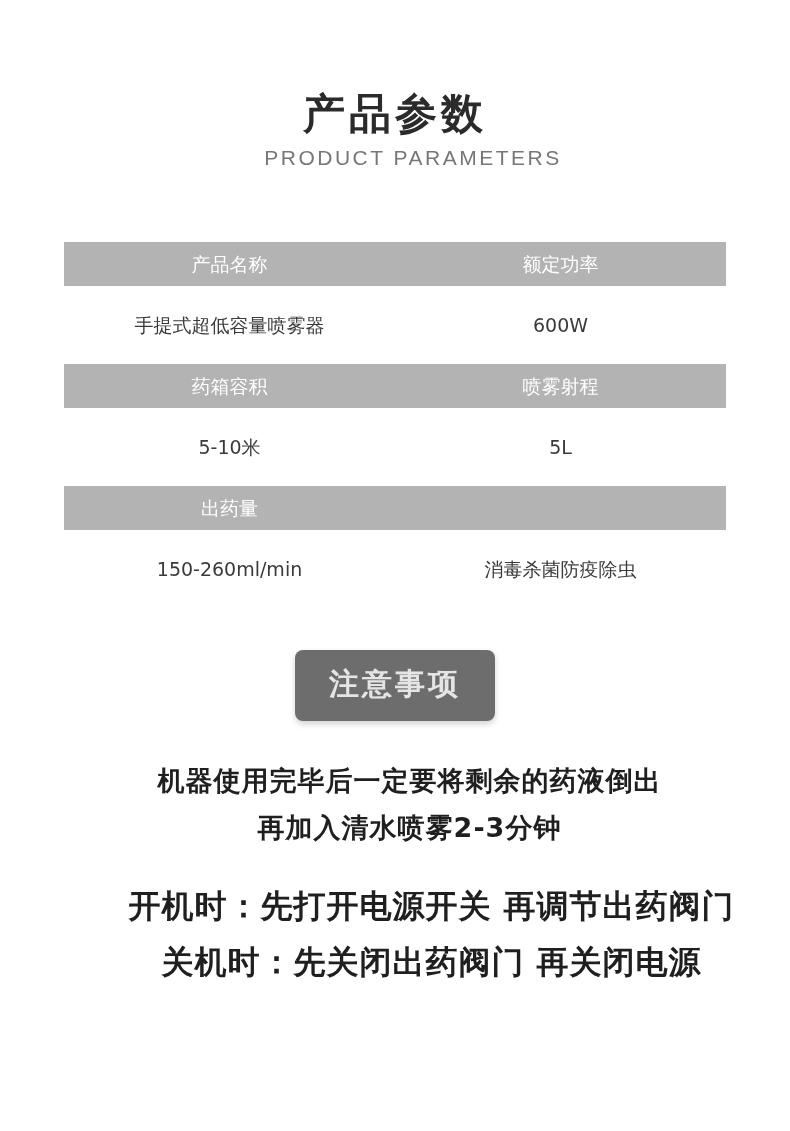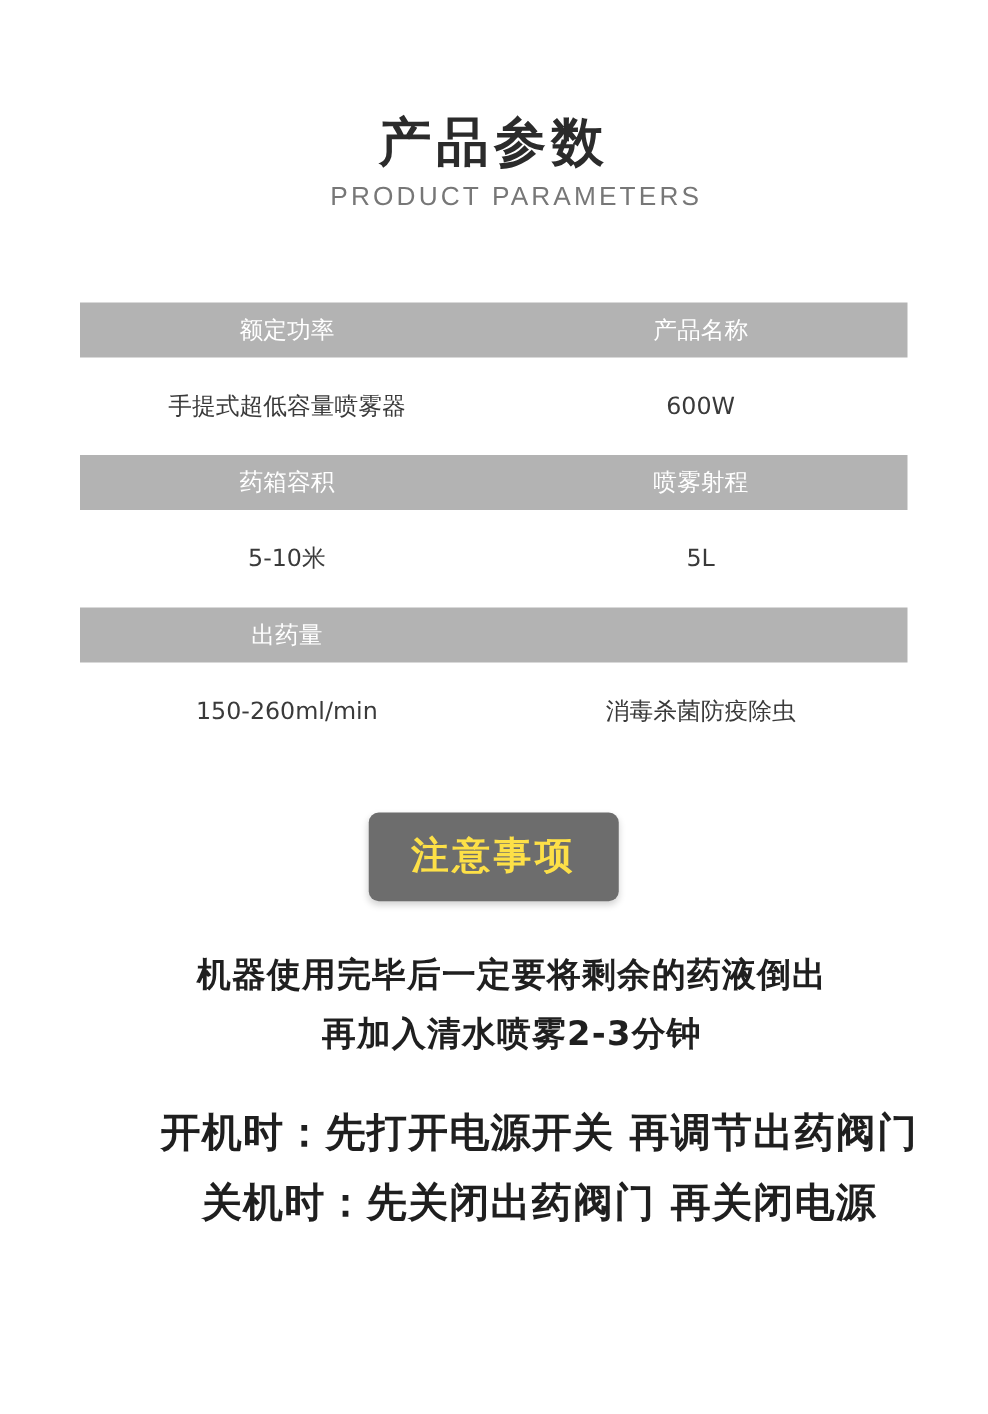--- a/index.html
+++ b/index.html
@@ -77,21 +77,21 @@
   }
 
   
   .notice-wrap {
     margin-top: 42px;
     text-align: center;
   }
   .notice-badge {
     display: inline-block;
     background: #6d6d6d;
-    color: #fde047;
+    color: #e5e5e5;
     font-size: 30px;
     font-weight: bold;
     letter-spacing: 3px;
     padding: 14px 34px 16px 34px;
     border-radius: 8px;
     font-family: "DejaVu Sans", "Liberation Sans", sans-serif;
     box-shadow: 0 3px 6px rgba(0,0,0,0.18);
   }
 
   
@@ -122,22 +122,22 @@
 <div class="page">
 
   <div class="header">
     <div class="title-cn">产品参数</div>
     <div class="title-en">PRODUCT PARAMETERS</div>
   </div>
 
   <div class="spec-table">
 
     <div class="spec-row head">
+      <div class="cell">产品名称</div>
       <div class="cell">额定功率</div>
-      <div class="cell">产品名称</div>
     </div>
 
     <div class="spec-row body">
       <div class="cell">手提式超低容量喷雾器</div>
       <div class="cell">600W</div>
     </div>
 
     <div class="spec-row head">
       <div class="cell">药箱容积</div>
       <div class="cell">喷雾射程</div>

